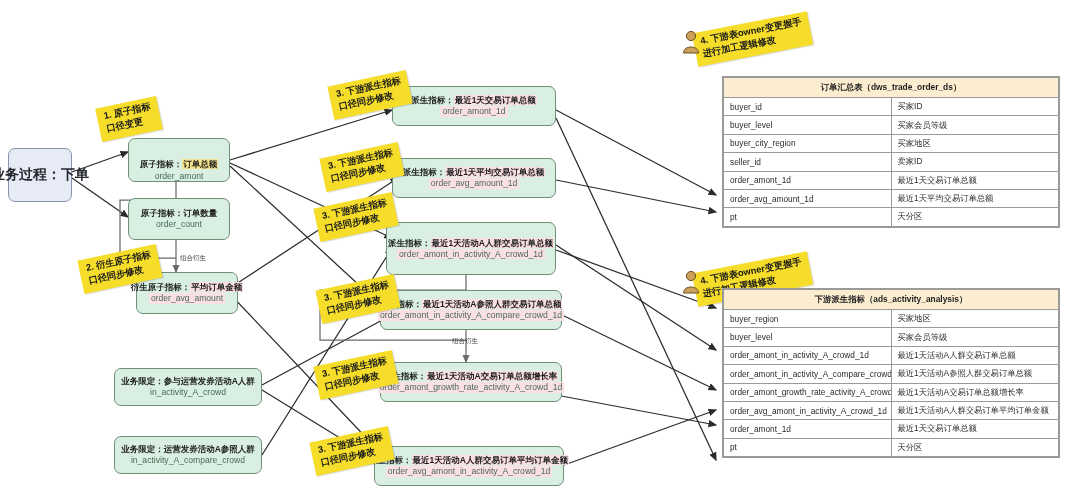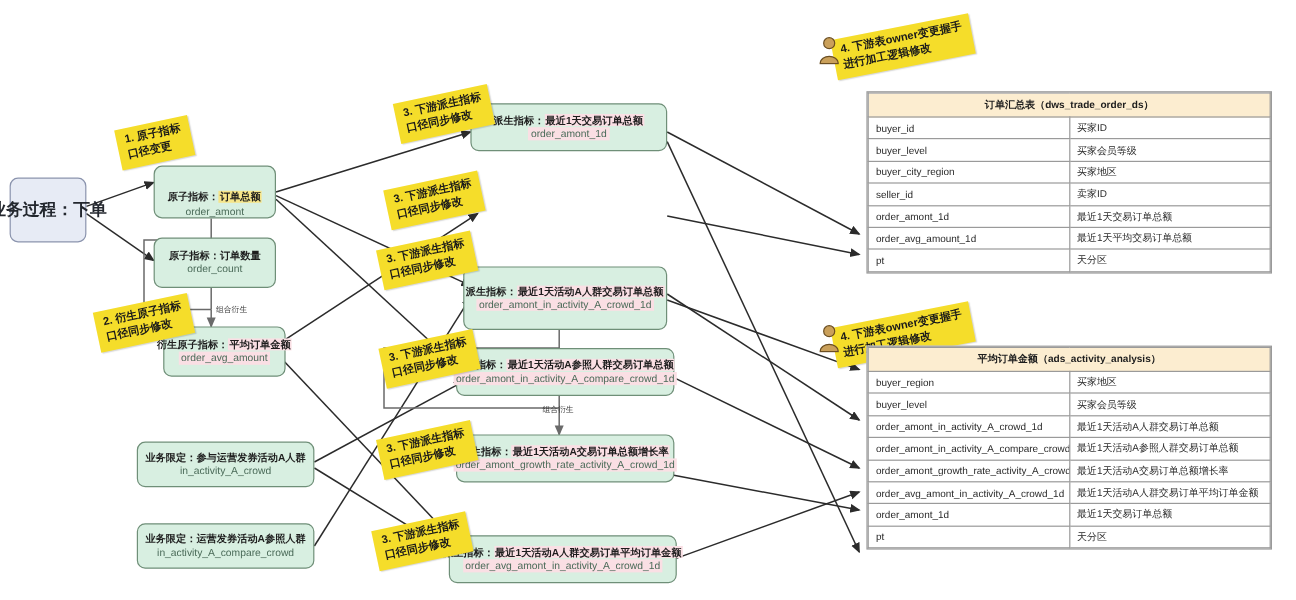--- a/index.html
+++ b/index.html
@@ -125,20 +125,24 @@
   <div class="node" style="left:114px;top:436px;width:148px;height:38px;">
     <div class="t1"><span>业务限定：</span><span>运营发券活动A参照人群</span></div>
     <div class="t2">in_activity_A_compare_crowd</div>
   </div>
 
   <div class="node" style="left:392px;top:86px;width:164px;height:40px;">
     <div class="t1"><span>派生指标：</span><span class="pink">最近1天交易订单总额</span></div>
     <div class="t2 pinkhl">order_amont_1d</div>
   </div>
 
+  <div class="node" style="left:392px;top:158px;width:164px;height:40px;">
+    <div class="t1"><span>派生指标：</span><span class="pink">最近1天平均交易订单总额</span></div>
+    <div class="t2 pinkhl">order_avg_amount_1d</div>
+  </div>
 
   <div class="node" style="left:386px;top:222px;width:170px;height:53px;">
     <div class="t1"><span>派生指标：</span><span class="pink">最近1天活动A人群交易订单总额</span></div>
     <div class="t2 pinkhl">order_amont_in_activity_A_crowd_1d</div>
   </div>
 
   <div class="node" style="left:380px;top:290px;width:182px;height:40px;">
     <div class="t1"><span>派生指标：</span><span class="pink">最近1天活动A参照人群交易订单总额</span></div>
     <div class="t2 pinkhl">order_amont_in_activity_A_compare_crowd_1d</div>
   </div>
@@ -252,21 +256,21 @@
             <td class="c2">天分区</td>
           </tr>
       </tbody>
     </table>
   </div>
 
   <div class="tbl" style="left:722px;top:288px;width:338px;">
     <table>
       <thead>
         <tr>
-            <th class="cap" colspan="2">平均订单金额（ads_activity_analysis）</th>
+            <th class="cap" colspan="2">下游派生指标（ads_activity_analysis）</th>
           </tr>
       </thead>
       <tbody>
         <tr>
             <td class="c1">buyer_region</td>
             <td class="c2">买家地区</td>
           </tr>
         <tr>
             <td class="c1">buyer_level</td>
             <td class="c2">买家会员等级</td>

